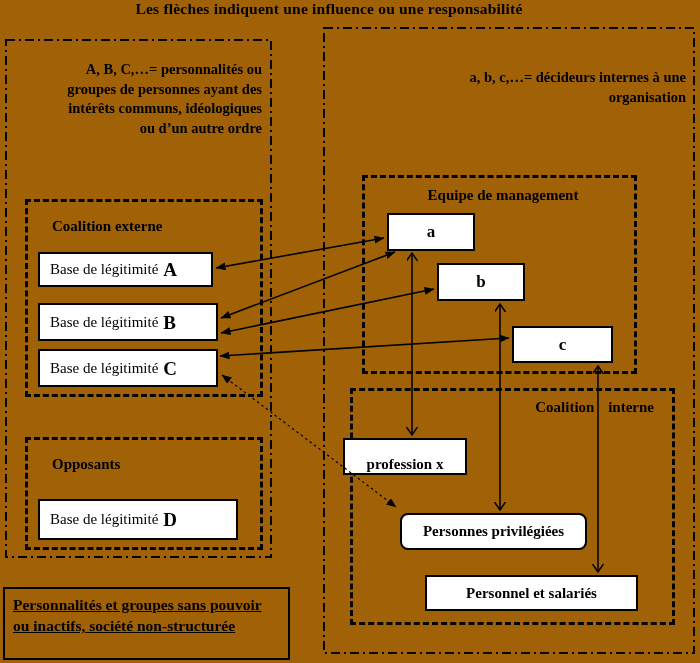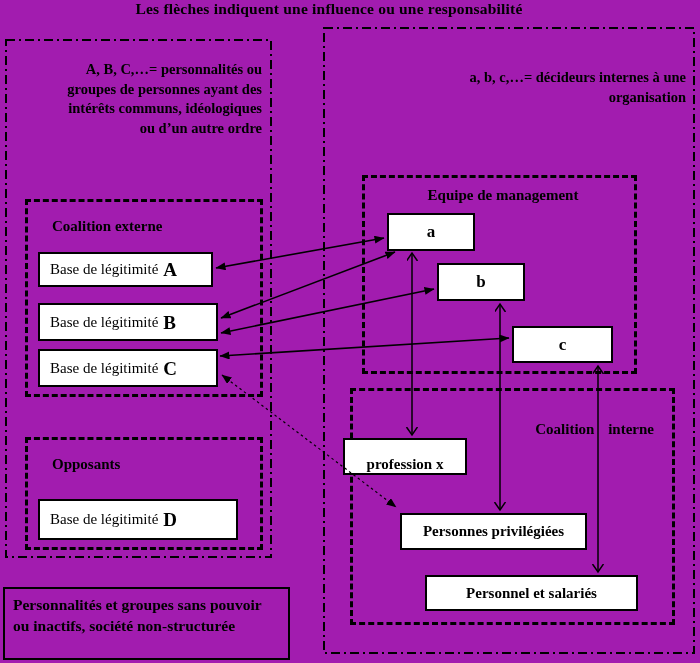--- a/index.html
+++ b/index.html
@@ -1,17 +1,17 @@
 <!DOCTYPE html>
 <html><head>
 <meta charset="utf-8">
 <style>
   html,body{margin:0;padding:0;background:#fff;}
   #stage{
-    position:relative;width:700px;height:663px;background:#a21caf;
+    position:relative;width:700px;height:663px;background:#a16207;
     font-family:"Liberation Serif","DejaVu Serif",serif;color:#000;overflow:hidden;
   }
   .abs{position:absolute;}
   .title{
     left:0;top:2;width:658px;text-align:center;
     font-size:15.5px;font-weight:bold;letter-spacing:.2px;
   }
   .legend{
     text-align:right;font-size:14.5px;font-weight:bold;line-height:19.5px;
   }
@@ -22,21 +22,21 @@
   .solidbox{
     border:2px solid #000;background:#fff;box-sizing:border-box;
     display:flex;align-items:center;font-size:15px;
   }
   .basebox{justify-content:flex-start;padding-left:10px;}
   .basebox .bigletter{font-size:19px;font-weight:bold;margin-left:5px;line-height:1;}
   .nodebox{justify-content:center;font-weight:bold;font-size:17px;}
   .innerbox{justify-content:center;font-weight:bold;font-size:15px;}
   .footnote{
     border:2px solid #000;box-sizing:border-box;padding:5px 8px;
-    font-size:15.5px;font-weight:bold;line-height:21px;
+    font-size:15.5px;font-weight:bold;line-height:21px;text-decoration:underline;
   }
   svg.overlay{position:absolute;left:0;top:0;pointer-events:none;z-index:10;}
 </style>
 </head>
 <body>
 
 <div id="stage">
 
   <div class="abs title">Les flèches  indiquent une influence ou une responsabilité</div>
 
@@ -88,26 +88,26 @@
     <span>a</span>
   </div>
   <div class="abs solidbox nodebox" style="left:437px;top:263px;width:88px;height:38px;">
     <span>b</span>
   </div>
   <div class="abs solidbox nodebox" style="left:512px;top:326px;width:101px;height:37px;">
     <span>c</span>
   </div>
 
   <div class="abs heavy-dash" style="left:350px;top:388px;width:325px;height:237px;">
-    <div class="group-label abs" style="right:18px;top:30px;word-spacing:10px;">Coalition interne</div>
+    <div class="group-label abs" style="right:18px;top:8px;word-spacing:10px;">Coalition interne</div>
   </div>
   <div class="abs solidbox innerbox" style="left:343px;top:438px;width:124px;height:37px;align-items:flex-end;">
     <span>profession x</span>
   </div>
-  <div class="abs solidbox innerbox" style="left:400px;top:513px;width:187px;height:37px;">
+  <div class="abs solidbox innerbox" style="left:400px;top:513px;width:187px;height:37px;border-radius:8px;">
     <span>Personnes privilégiées</span>
   </div>
   <div class="abs solidbox innerbox" style="left:425px;top:575px;width:213px;height:36px;text-align:center;">
     <span>Personnel et salariés</span>
   </div>
 
   <svg class="overlay" width="700" height="663" viewBox="0 0 700 663">
     <defs>
       <marker id="tri" orient="auto-start-reverse" markerUnits="userSpaceOnUse" markerWidth="12" markerHeight="10" refX="9.5" refY="4">
         <path d="M0,0 L10,4 L0,8 Z" fill="#000"></path>

